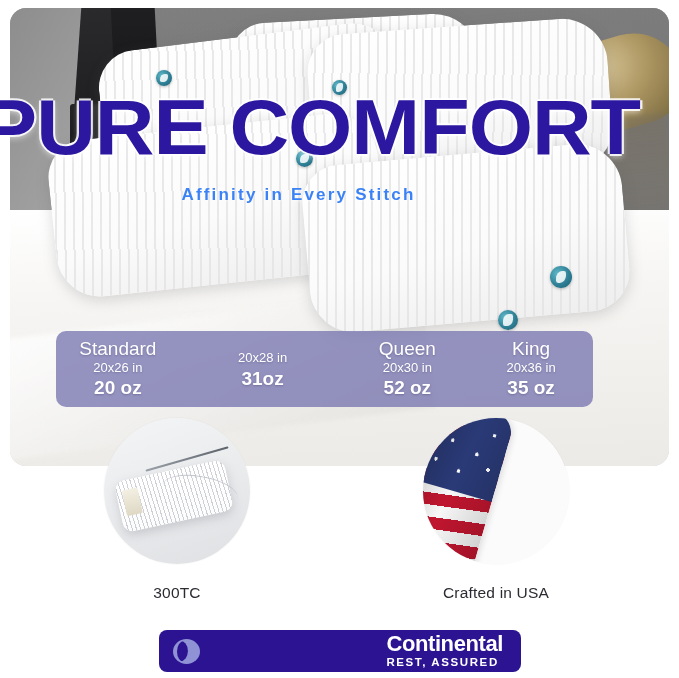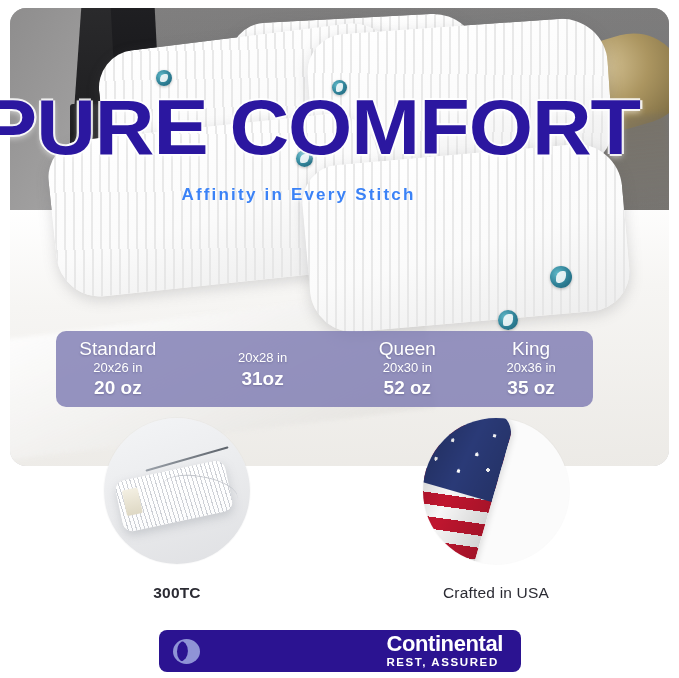--- a/index.html
+++ b/index.html
@@ -193,21 +193,21 @@
 
   
   .features {
     position: absolute; left: 0; top: 418px; width: 679px; height: 180px; z-index: 18;
   }
   .feat {
     position: absolute;
     width: 146px;
     text-align: center;
   }
-  .feat-1 { left: 104px; font-weight: bold; }
+  .feat-1 { left: 104px; }
   .feat-2 { left: 264px; }
   .feat-3 { left: 423px; }
   .circle {
     width: 146px; height: 146px;
     border-radius: 50%;
     overflow: hidden;
     position: relative;
     background: #ffffff;
     box-shadow: 0 0 0 1px rgba(0,0,0,.02);
   }

